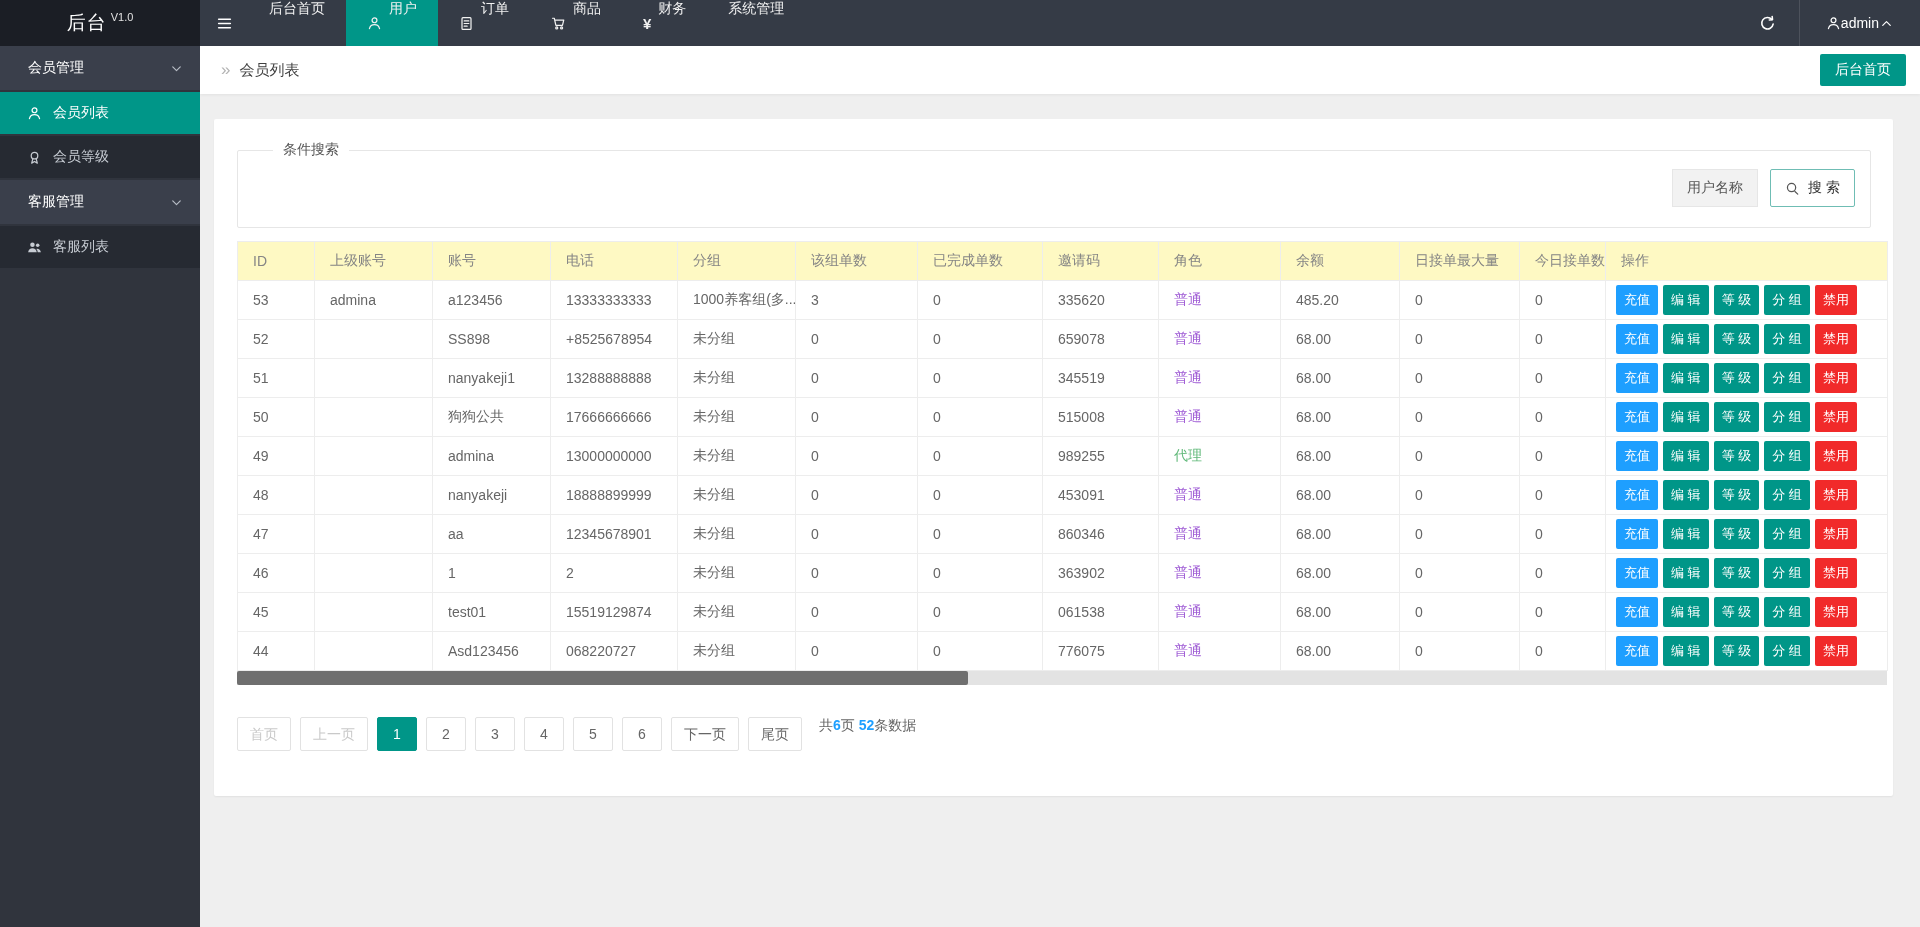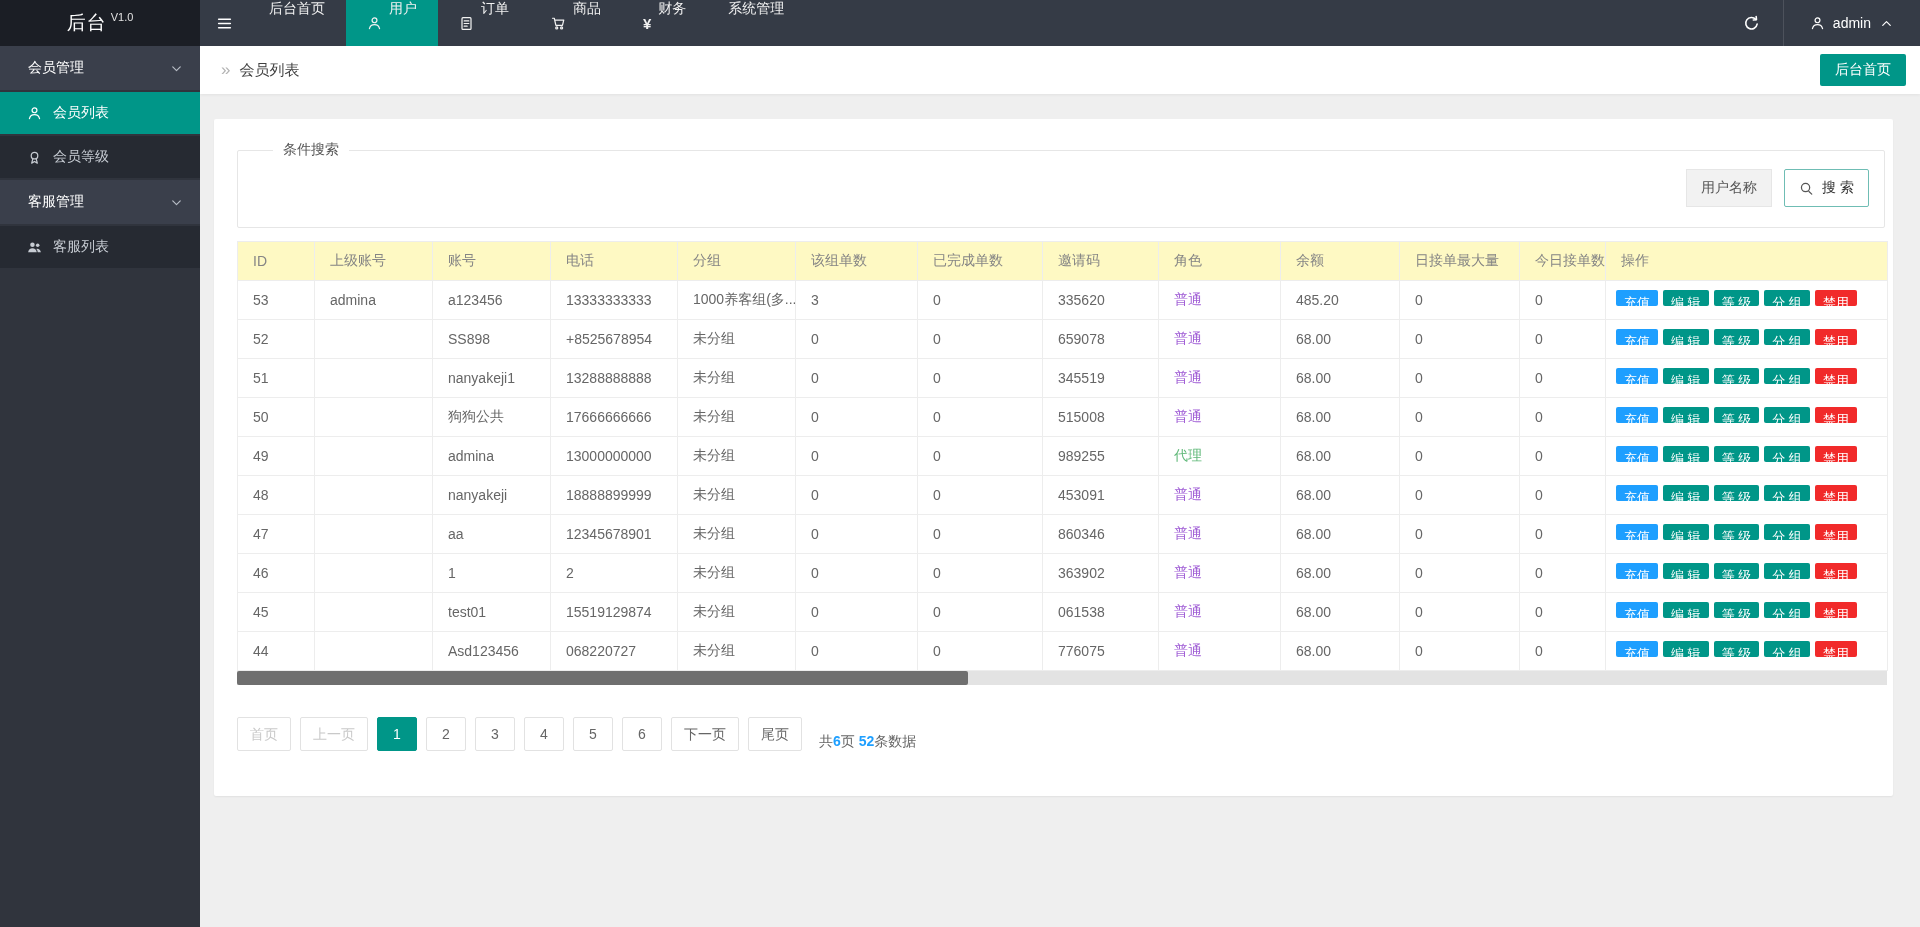--- a/index.html
+++ b/index.html
@@ -11,21 +11,21 @@
   
   .topbar{position:absolute;top:0;left:0;right:0;height:46px;background:#353B46;display:flex;align-items:stretch;z-index:10;}
   .logo{width:200px;background:#1B1E25;color:#fff;display:flex;align-items:center;justify-content:center;font-size:19px;letter-spacing:1px;}
   .logo sup{font-size:11px;color:#e2e2e2;transform:translateY(-6px);margin-left:4px;letter-spacing:0;}
   .hamburger{width:48px;display:flex;align-items:center;justify-content:center;color:#fff;cursor:pointer;}
   #topnav{display:flex;align-items:stretch;}
   .nav-item{display:flex;gap:7px;padding:0 21px;font-size:14px;color:#f2f2f2;cursor:pointer;}
   .nav-item.active{background:#009688;}
   .topbar-right{margin-left:auto;display:flex;align-items:stretch;}
   .refresh-btn{width:62px;display:flex;align-items:center;justify-content:center;color:#fff;cursor:pointer;}
-  .admin-box{display:flex;align-items:center;gap:8px;padding:0 26px;border-left:1px solid rgba(255,255,255,.12);color:#fff;font-size:14px;cursor:pointer;}
+  .admin-box{display:flex;align-items:center;padding:0 26px;border-left:1px solid rgba(255,255,255,.12);color:#fff;font-size:14px;cursor:pointer;}
   
   .ic{display:inline-flex;align-items:center;justify-content:center;line-height:1;}
   .ic svg{width:15px;height:15px;fill:none;stroke:currentColor;stroke-width:1.3;stroke-linecap:round;stroke-linejoin:round;}
   .ic svg.filled{fill:currentColor;stroke:none;}
   .ic.big svg{width:17px;height:17px;stroke-width:1.5;}
   .ic.yen{font-size:15px;font-weight:bold;}
   
   .sidebar{position:absolute;top:46px;left:0;bottom:0;width:200px;background:#30343D;z-index:9;}
   .side-group{height:44px;display:flex;align-items:center;padding:0 16px 0 28px;background:#3A3F4B;color:#fff;font-size:14px;position:relative;margin-bottom:2px;cursor:pointer;}
   .side-group .ic{position:absolute;right:16px;color:#b7bcc5;}
@@ -33,41 +33,41 @@
   .side-item.active{background:#009688;color:#fff;}
   
   .main{position:absolute;left:200px;top:46px;right:0;bottom:0;background:#EFEFEF;overflow:hidden;}
   .breadcrumb-bar{height:48px;background:#fff;display:flex;align-items:center;padding:0 14px;box-shadow:0 1px 3px rgba(0,0,0,.06);}
   .crumb-sym{color:#b3b3b3;font-size:17px;margin:0 9px 0 7px;}
   .crumb-label{color:#3f3f3f;font-size:15px;}
   .add-btn{margin-left:auto;background:#009688;color:#fff;border:none;height:32px;padding:0 15px;font-size:14px;border-radius:2px;cursor:pointer;}
   .content{padding:25px 27px 0 14px;}
   .card{background:#fff;border-radius:2px;box-shadow:0 1px 2px rgba(0,0,0,.06);padding:22px 0 45px;}
   
-  .search-fs{margin:0 8px 13px 23px;border:1px solid #e6e6e6;border-radius:2px;padding:10px 15px 20px;}
+  .search-fs{margin:0 22px 13px 23px;border:1px solid #e6e6e6;border-radius:2px;padding:10px 15px 20px;}
   .search-fs legend{margin-left:20px;padding:0 10px;font-size:14px;color:#555;}
   .search-row{display:flex;align-items:center;justify-content:flex-end;}
   .addon{height:38px;box-sizing:border-box;display:flex;align-items:center;border:1px solid #e6e6e6;background:#F2F2F2;padding:0 14px;font-size:14px;color:#555;}
   .search-row input{height:38px;width:200px;box-sizing:border-box;border:1px solid #e6e6e6;border-left:none;padding:0 12px;font-size:14px;color:#666;outline:none;background:#fff;}
   .search-row input::placeholder{color:#bdbdbd;}
   .search-btn{margin-left:12px;height:38px;box-sizing:border-box;display:flex;align-items:center;gap:8px;background:#fff;border:1px solid #6FBDB4;border-radius:2px;padding:0 14px;font-size:14px;color:#333;cursor:pointer;}
   .search-btn .ic{color:#555;}
   
   .table-wrap{margin:0 6px 0 23px;}
   table{border-collapse:collapse;table-layout:fixed;width:1650px;}
   th,td{border:1px solid #EDEDED;height:38px;padding:0 8px 0 15px;font-size:14px;text-align:left;font-weight:normal;white-space:nowrap;overflow:hidden;}
   th{background:#fef9c3;color:#858585;}
   td{color:#666;}
   td.actions{padding-left:10px;}
-  .abtn{display:inline-block;height:16px;line-height:26px;padding:0 8px;border-radius:2px;color:#fff;font-size:13px;margin-right:5px;border:none;cursor:pointer;}
+  .abtn{display:inline-block;height:30px;line-height:26px;padding:0 8px;border-radius:2px;color:#fff;font-size:13px;margin-right:5px;border:none;cursor:pointer;}
   
   .hscroll{margin:0 6px 0 23px;height:14px;background:#E3E3E3;position:relative;cursor:pointer;}
   .hscroll .thumb{position:absolute;left:0;top:0;height:100%;width:44.3%;background:#6F6F6F;border-radius:2px;}
   
-  .pagination{display:flex;align-items:flex-end;gap:9px;margin:32px 6px 0 23px;}
+  .pagination{display:flex;align-items:flex-start;gap:9px;margin:32px 6px 0 23px;}
   .pg{min-width:40px;height:34px;line-height:32px;box-sizing:border-box;border:1px solid #E2E2E2;background:#fff;color:#666;font-size:14px;text-align:center;padding:0 12px;border-radius:2px;cursor:pointer;}
   .pg.disabled{color:#C9C9C9;cursor:default;}
   .pg.active{background:#009688;border-color:#009688;color:#fff;cursor:default;}
   .pg-summary{margin-left:8px;font-size:14px;color:#666;}
   .pg-summary b{color:#1E9FFF;}
 </style>
 </head>
 <body>
 
 <header class="topbar">

